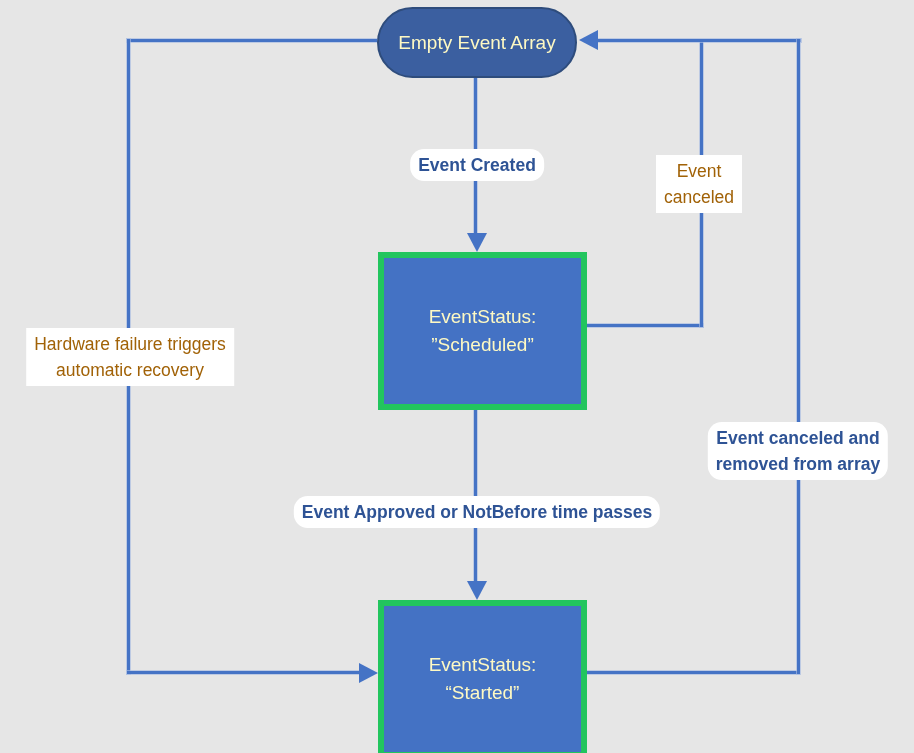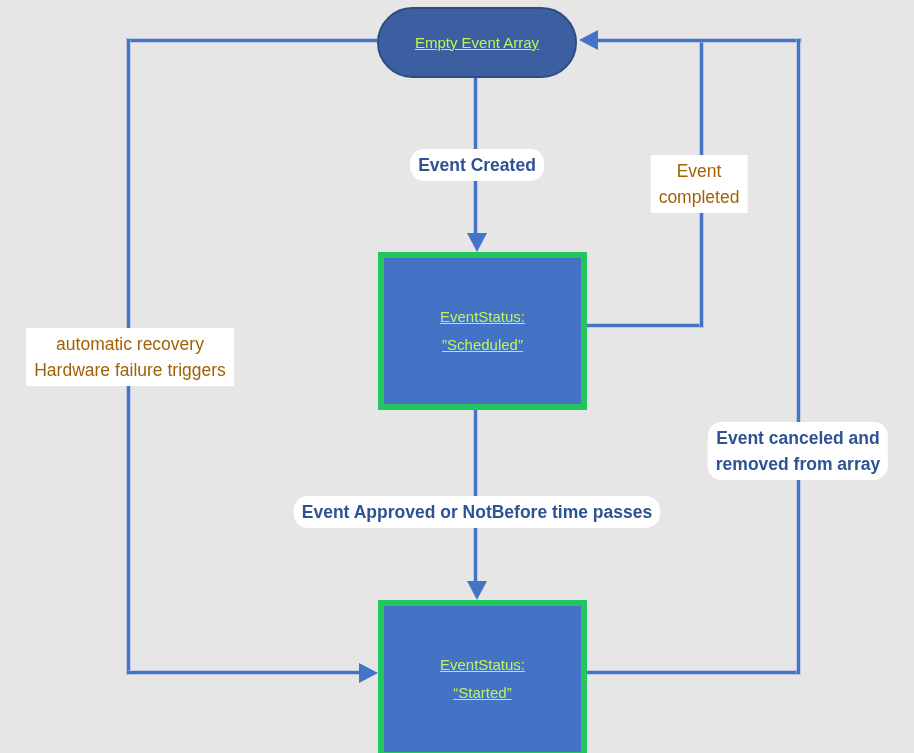--- a/index.html
+++ b/index.html
@@ -10,21 +10,21 @@
   
   .seg{position:absolute;background:#4573c5;box-shadow:0 0 0 1px rgba(168,188,226,.65);}
   
   .arrow{position:absolute;width:0;height:0;}
   .arrow.down{border-left:10px solid transparent;border-right:10px solid transparent;border-top:19px solid #4573c5;}
   .arrow.left{border-top:10px solid transparent;border-bottom:10px solid transparent;border-right:19px solid #4573c5;}
   .arrow.right{border-top:10px solid transparent;border-bottom:10px solid transparent;border-left:19px solid #4573c5;}
   
   .node{
     position:absolute;display:flex;flex-direction:column;align-items:center;justify-content:center;
-    text-align:center;color:#bef264;font-size:15px;line-height:28px;text-decoration:underline;
+    text-align:center;color:#fef9c3;font-size:19px;line-height:28px;
   }
   .node.rect{background:#4472c4;border:6px solid #22c55e;justify-content:center;}
   .node.terminal{background:#3b5fa0;border:2px solid #2e4c7c;border-radius:36px;}
   .node .line{display:block;}
   
   .lbl{
     position:absolute;background:#ffffff;color:#a16207;font-size:17.5px;line-height:26px;
     text-align:center;padding:3px 8px;transform:translate(-50%,-50%);white-space:nowrap;
   }
   .lbl.bold{font-weight:bold;color:#2e5395;border-radius:14px;}
@@ -52,26 +52,26 @@
 
   <div class="seg" style="left:127px;top:39px;width:250px;height:3px;"></div>
   <div class="seg" style="left:127px;top:39px;width:3px;height:635px;"></div>
   <div class="seg" style="left:127px;top:671px;width:235px;height:3px;"></div>
   <div class="arrow right" style="left:359px;top:663px;"></div>
 
   <div class="lbl bold" style="left:477px;top:165px;">Event Created</div>
 
   <div class="lbl" style="left:699px;top:184px;">
     <span class="line">Event</span>
-    <span class="line">completed</span>
+    <span class="line">canceled</span>
   </div>
 
   <div class="lbl" style="left:130px;top:357px;">
+    <span class="line">Hardware failure triggers</span>
     <span class="line">automatic recovery</span>
-    <span class="line">Hardware failure triggers</span>
   </div>
 
   <div class="lbl bold" style="left:477px;top:500px;margin-top:12px;">Event Approved or NotBefore time passes</div>
 
   <div class="lbl bold" style="left:798px;top:451px;">
     <span class="line">Event canceled and</span>
     <span class="line">removed from array</span>
   </div>
 
   <div class="node terminal" style="left:377px;top:7px;width:196px;height:67px;">Empty Event Array</div>

